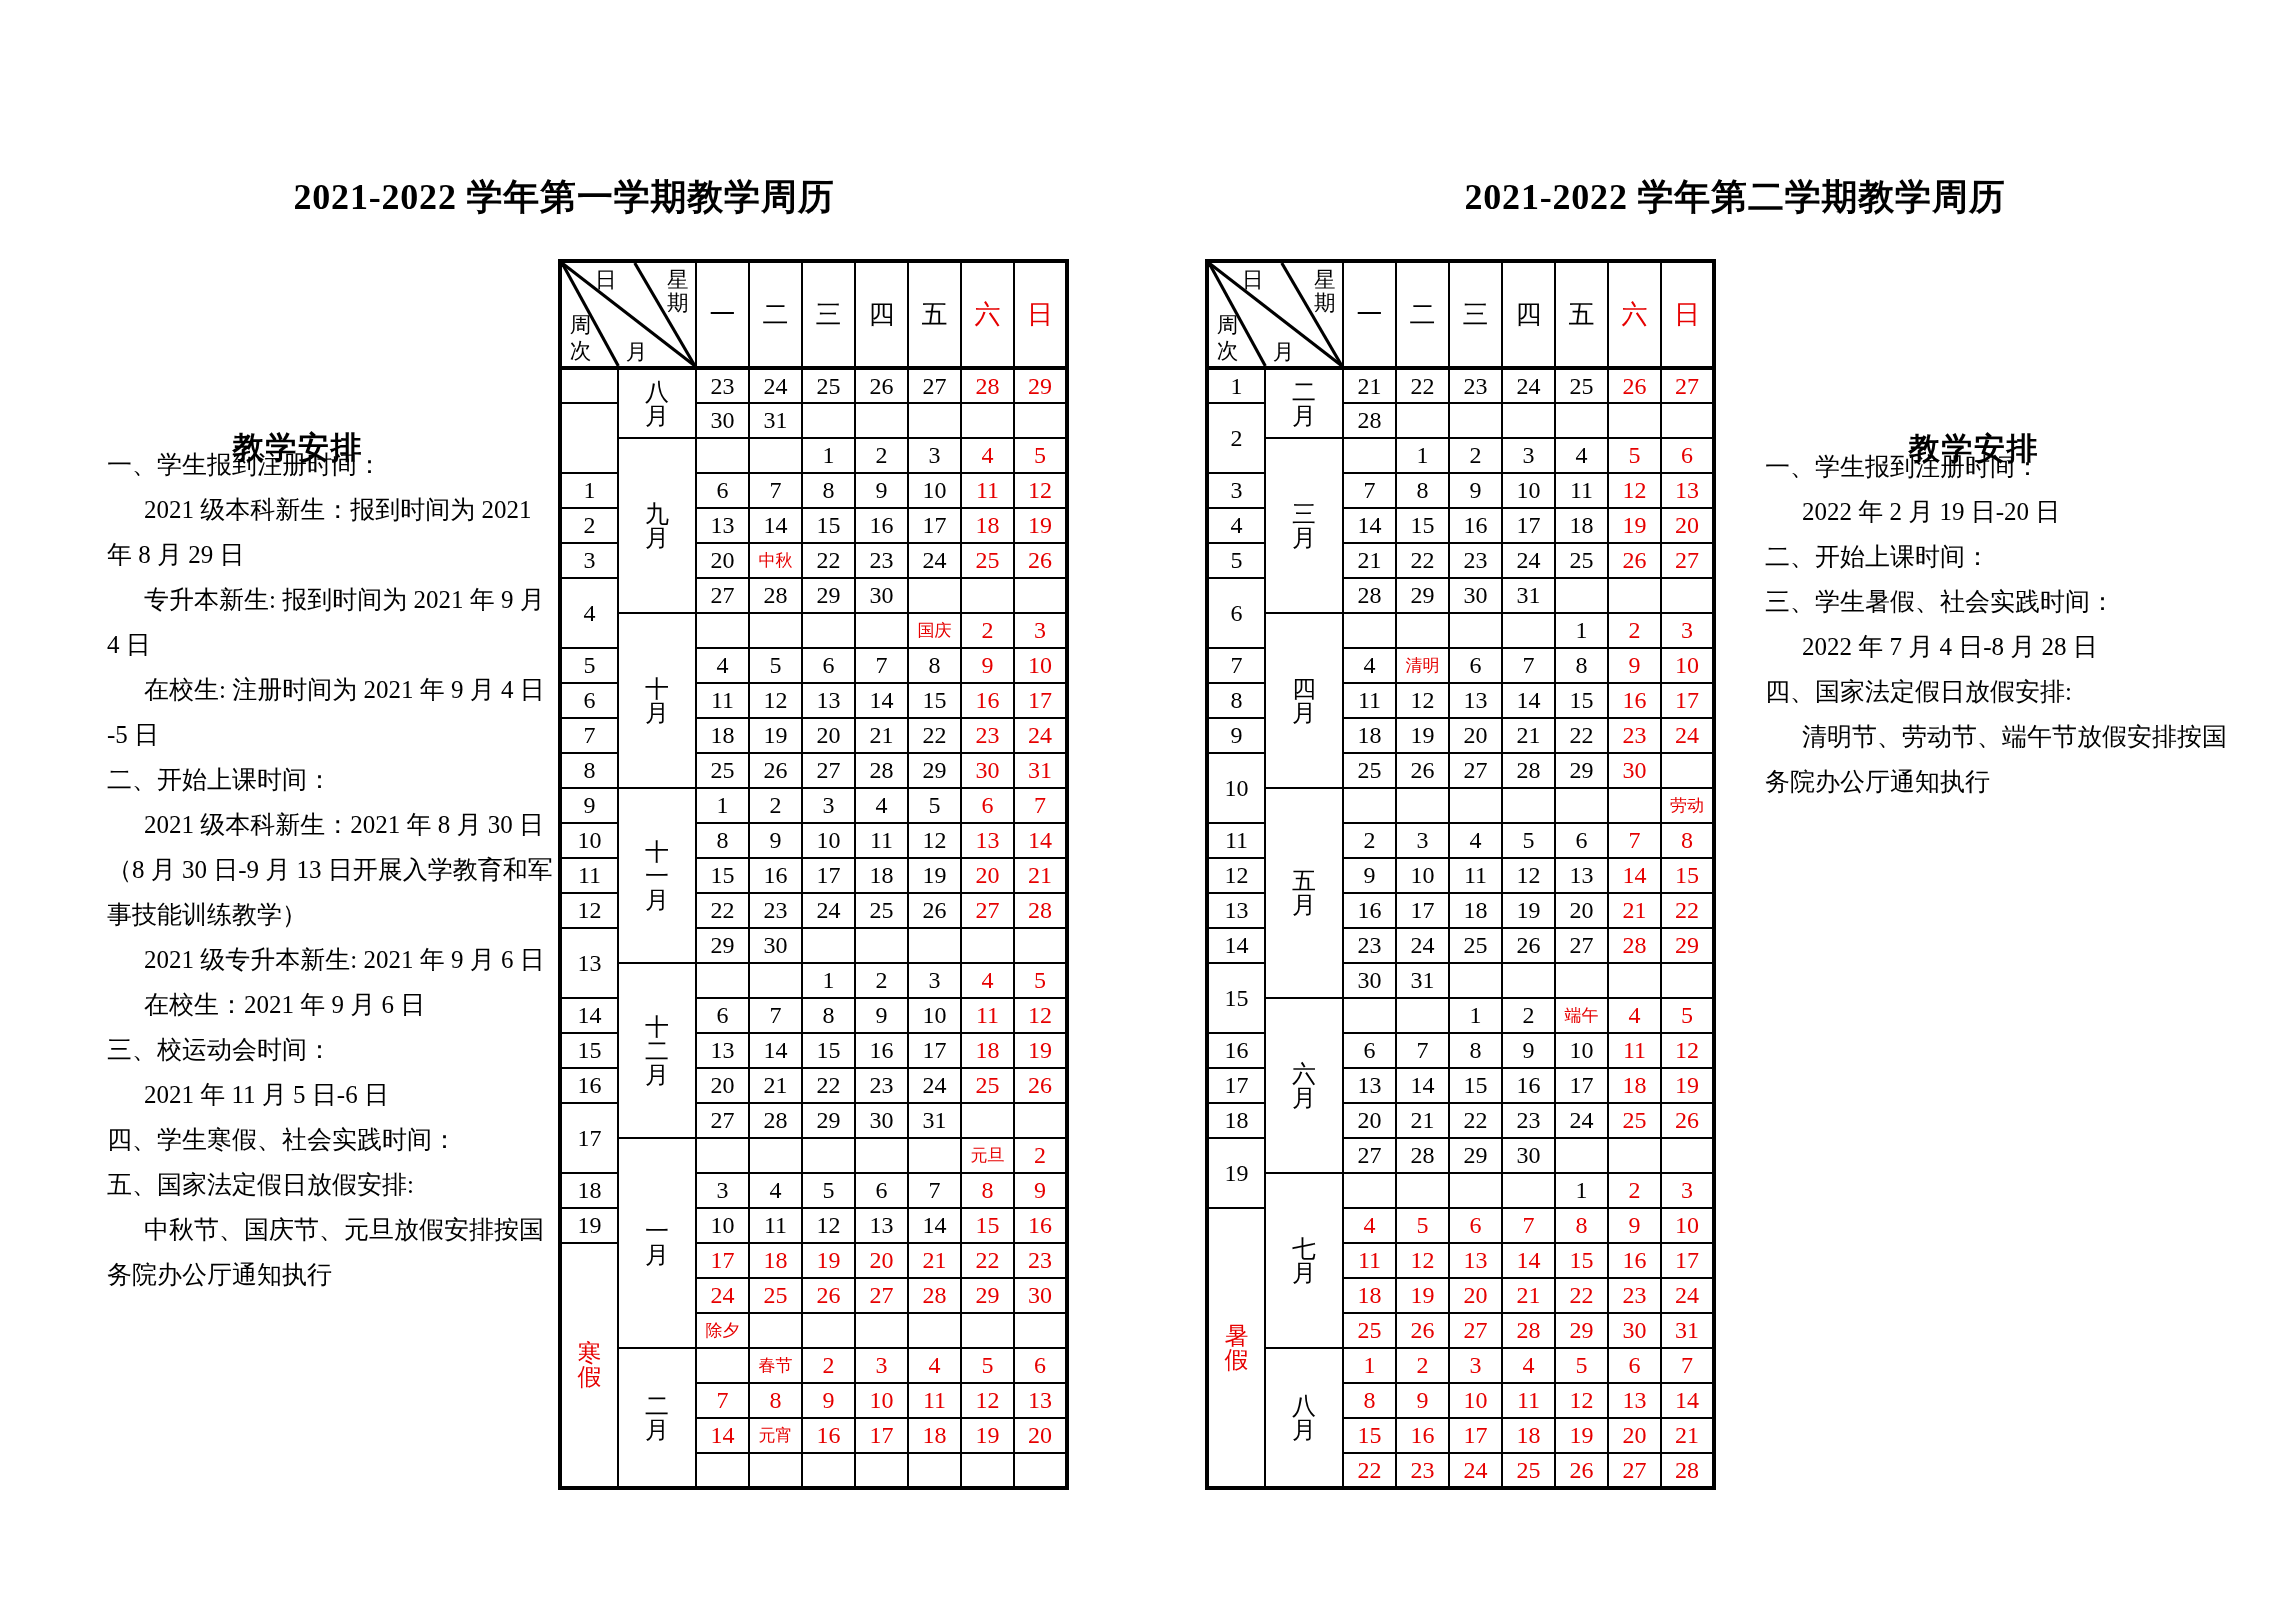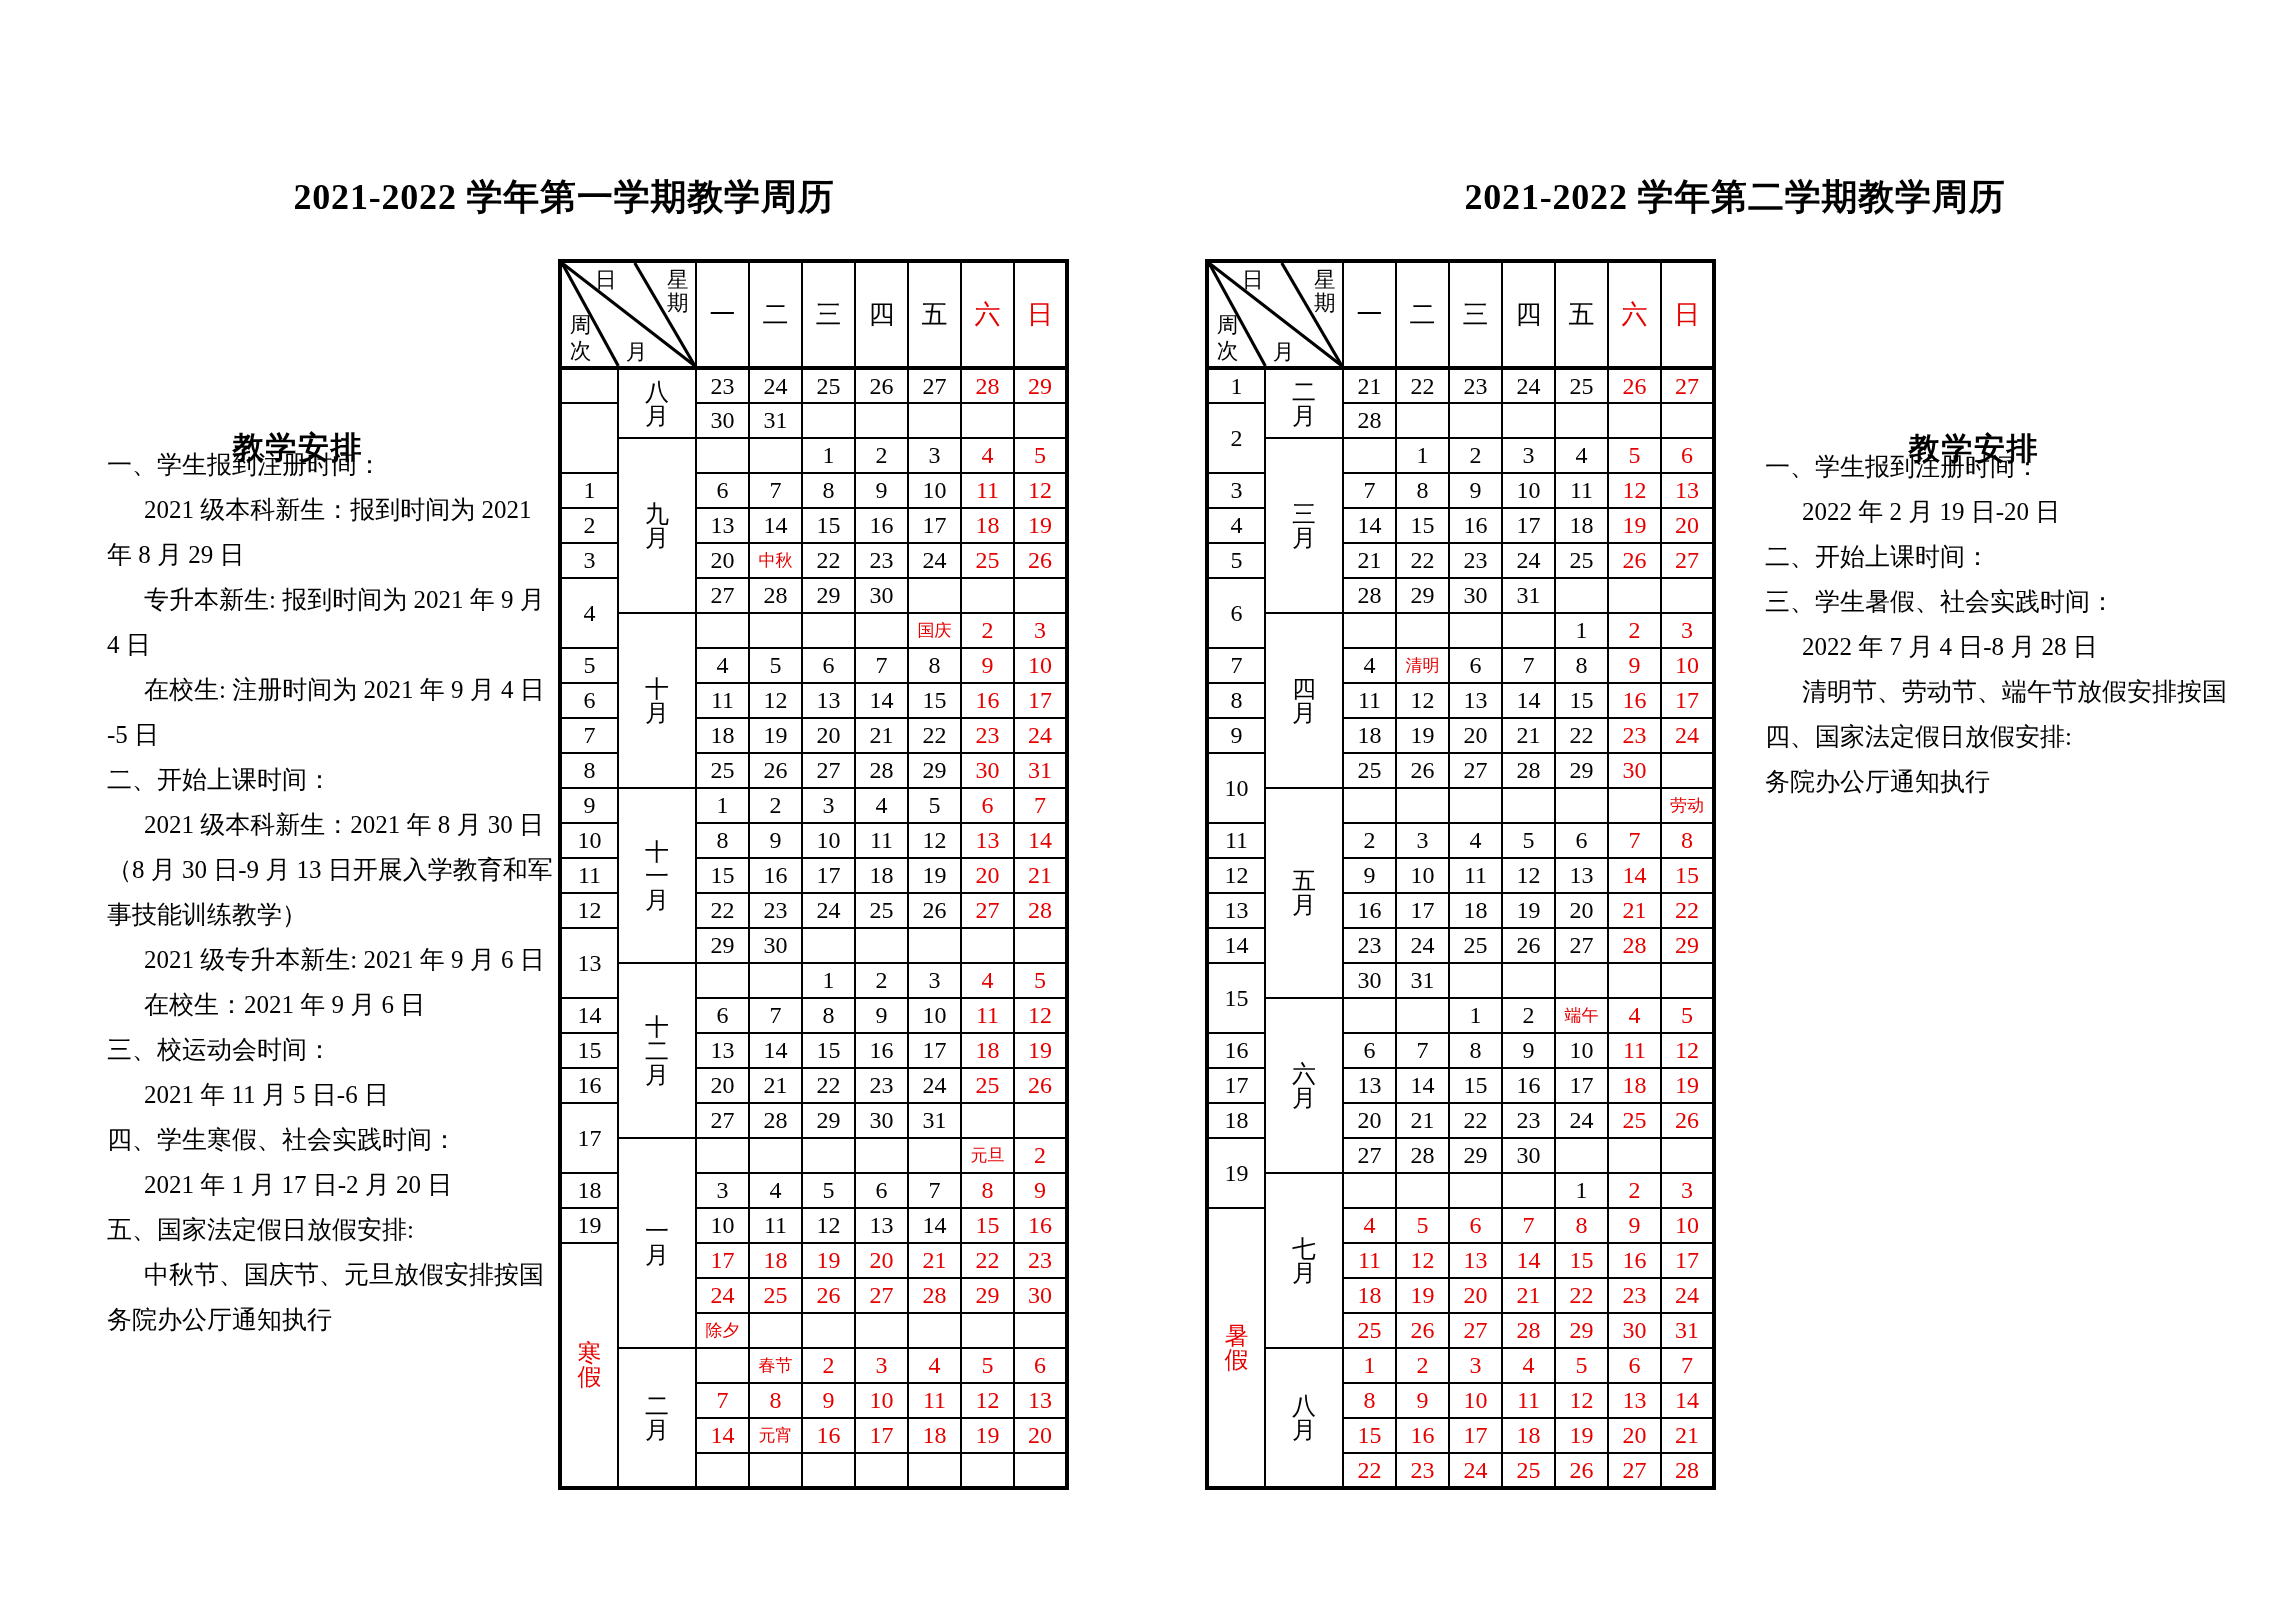--- a/index.html
+++ b/index.html
@@ -89,21 +89,20 @@
     <div class="line">-5 日</div>
     <div class="line">二、开始上课时间：</div>
     <div class="line ind">2021 级本科新生：2021 年 8 月 30 日</div>
     <div class="line">（8 月 30 日-9 月 13 日开展入学教育和军</div>
     <div class="line">事技能训练教学）</div>
     <div class="line ind">2021 级专升本新生: 2021 年 9 月 6 日</div>
     <div class="line ind">在校生：2021 年 9 月 6 日</div>
     <div class="line">三、校运动会时间：</div>
     <div class="line ind">2021 年 11 月 5 日-6 日</div>
     <div class="line">四、学生寒假、社会实践时间：</div>
-    <div class="line ind">2021 年 1 月 17 日-2 月 20 日</div>
     <div class="line">五、国家法定假日放假安排:</div>
     <div class="line ind">中秋节、国庆节、元旦放假安排按国</div>
     <div class="line">务院办公厅通知执行</div>
   </div>
 
 <table class="cal" style="left:558px; top:259px;">
     <colgroup>
       <col style="width: 58px;">
       <col style="width: 78px;">
       <col style="width: 53px;">
@@ -506,22 +505,22 @@
 <div class="title" style="left:1689px; top:173px;margin-left:46px;">2021-2022 学年第二学期教学周历</div>
 
 <div class="sched-heading" style="left:1974px; top:384px;">教学安排</div>
 
 <div class="sched-lines" style="left:1765px; top:444px;">
     <div class="line">一、学生报到注册时间：</div>
     <div class="line ind">2022 年 2 月 19 日-20 日</div>
     <div class="line">二、开始上课时间：</div>
     <div class="line">三、学生暑假、社会实践时间：</div>
     <div class="line ind">2022 年 7 月 4 日-8 月 28 日</div>
+    <div class="line">四、国家法定假日放假安排:</div>
     <div class="line ind">清明节、劳动节、端午节放假安排按国</div>
-    <div class="line">四、国家法定假日放假安排:</div>
     <div class="line">务院办公厅通知执行</div>
   </div>
 
 <table class="cal" style="left:1205px; top:259px;">
     <colgroup>
       <col style="width: 58px;">
       <col style="width: 78px;">
       <col style="width: 53px;">
       <col style="width: 53px;">
       <col style="width: 53px;">

